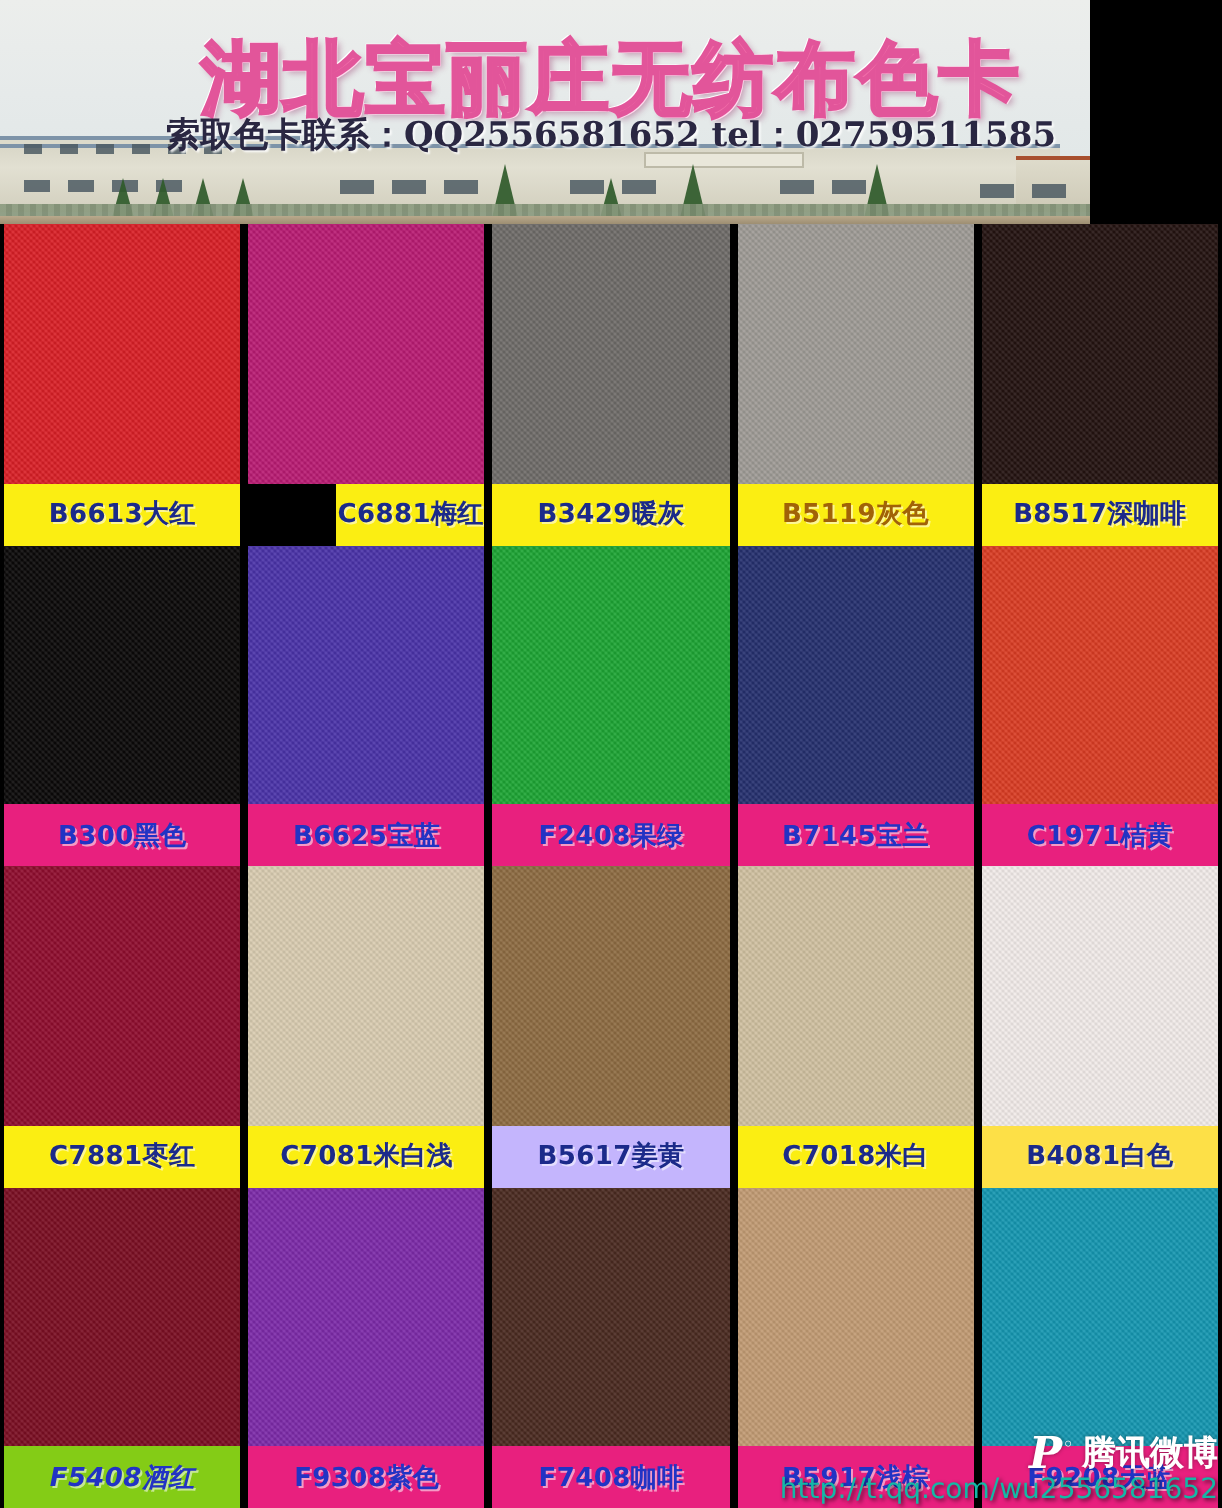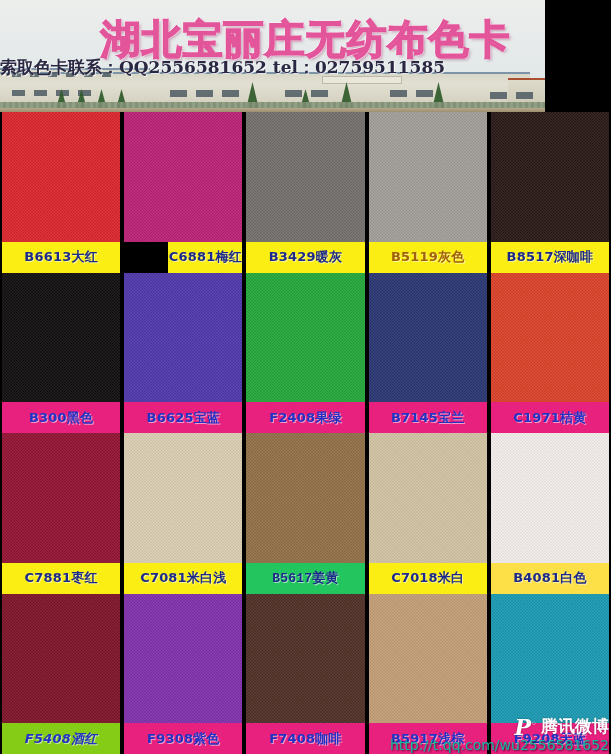--- a/index.html
+++ b/index.html
@@ -89,20 +89,21 @@
     z-index:6;
   }
   .title-inner {
     background-image:
       repeating-linear-gradient(0deg, rgba(255,255,255,.75) 0 1px, rgba(255,255,255,0) 1px 3px),
       repeating-linear-gradient(90deg, rgba(255,255,255,.6) 0 1px, rgba(255,255,255,0) 1px 3px);
     -webkit-background-clip:text;
   }
   .subtitle {
     position:absolute; left:0; top:56px; width:611px;
+    text-align:center;
     font-family:"DejaVu Serif", serif;
     font-size:17px; font-weight:bold;
     color:#2a2742;
     text-shadow: 1px 1px 1px rgba(255,255,255,.85);
     white-space:nowrap;
     z-index:6;
   }
 
   
   .grid {
@@ -293,21 +294,21 @@
         <div class="cell">
           <div class="swatch" style="background: rgb(143, 13, 46);"></div>
           <div class="label" style="background: rgb(251, 238, 18); color: rgb(27, 42, 138);">C7881枣红</div>
         </div>
         <div class="cell">
           <div class="swatch" style="background: rgb(216, 203, 176);"></div>
           <div class="label" style="background: rgb(251, 238, 18); color: rgb(27, 42, 138);">C7081米白浅</div>
         </div>
         <div class="cell">
           <div class="swatch" style="background: rgb(141, 107, 66);"></div>
-          <div class="label" style="background: #22c55e; color: rgb(27, 42, 138); font-family: Liberation Mono, monospace;">B5617姜黄</div>
+          <div class="label" style="background: #c4b5fd; color: rgb(27, 42, 138);">B5617姜黄</div>
         </div>
         <div class="cell">
           <div class="swatch" style="background: rgb(207, 192, 160);"></div>
           <div class="label" style="background: rgb(251, 238, 18); color: rgb(27, 42, 138);">C7018米白</div>
         </div>
         <div class="cell">
           <div class="swatch" style="background: rgb(240, 234, 232);"></div>
           <div class="label" style="background: #fde047; color: rgb(27, 42, 138);">B4081白色</div>
         </div>
       </div>

